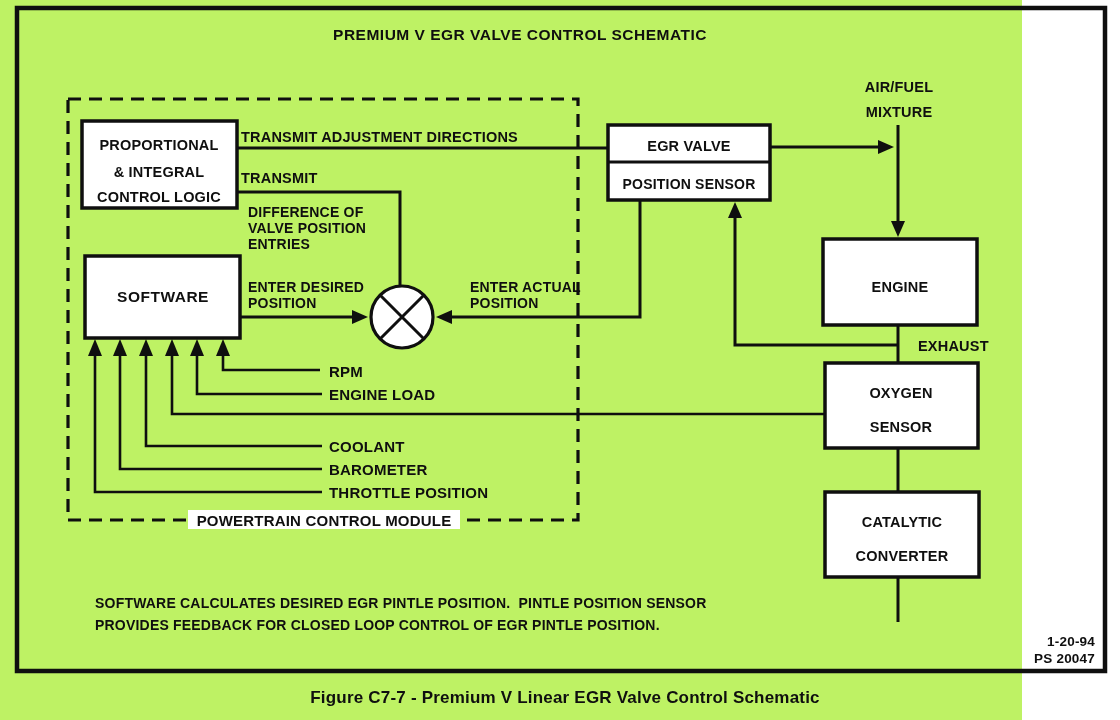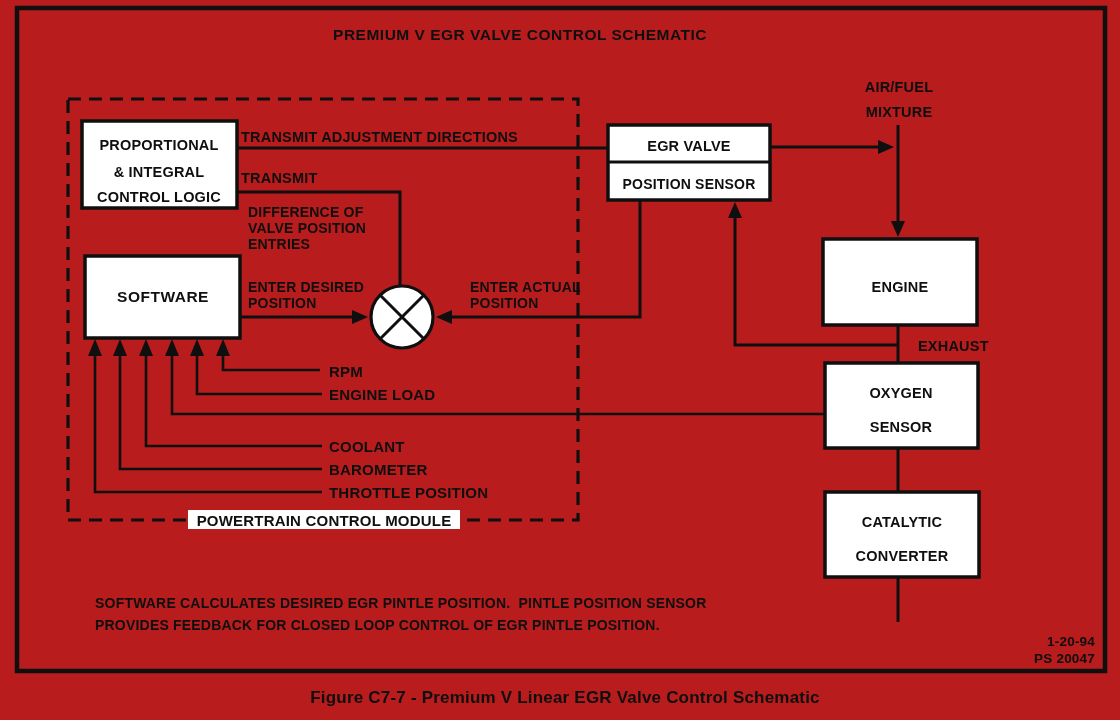--- a/index.html
+++ b/index.html
@@ -2,23 +2,23 @@
 <html><head>
 <meta charset="utf-8">
 <style>
   html, body {
     margin: 0;
     padding: 0;
     background: #ffffff;
   }
   .page {
     position: relative;
-    width: 1120px;
+    width: 1022px;
     height: 720px;
-    background: #b91c1c;
+    background: #bef264;
     font-family: "Liberation Sans", sans-serif;
   }
   svg text {
     font-family: "Liberation Sans", sans-serif;
     font-weight: bold;
     fill: #0f0f0f;
     white-space: pre;
     letter-spacing: 0.2px;
   }
   svg .box {

